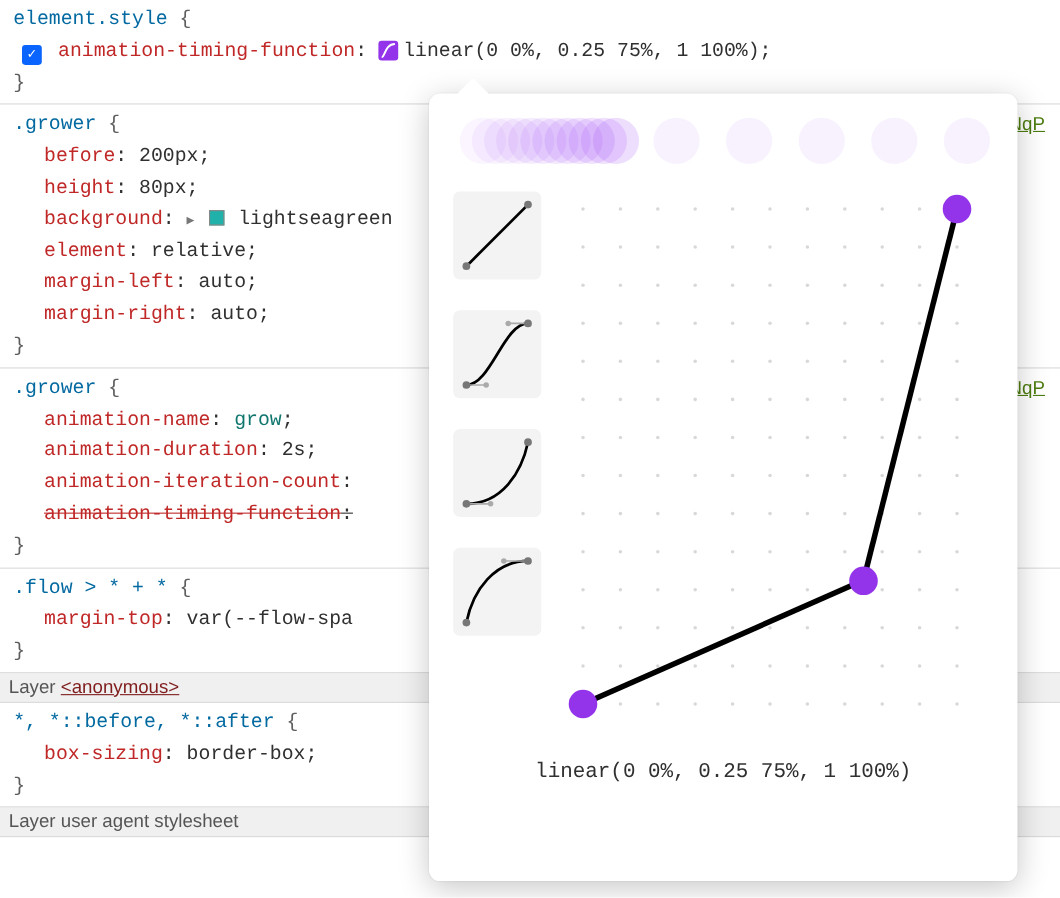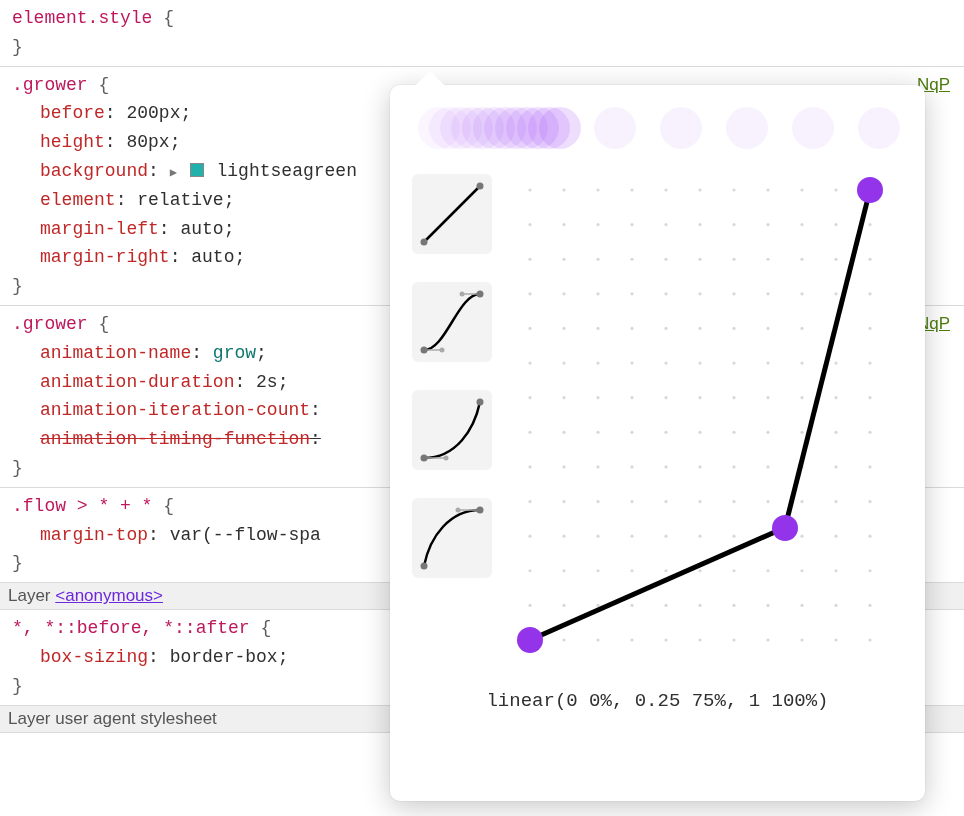--- a/index.html
+++ b/index.html
@@ -13,21 +13,21 @@
     height: 816px;
     overflow: hidden;
     position: relative;
   }
   .rule {
     padding: 4px 6px 4px 12px;
     border-bottom: 1px solid #dadada;
     line-height: 1.6;
     position: relative;
   }
-  .selector { color: #be185d; }
+  .selector { color: #0369a1; }
   .brace { color: #5e5e5e; }
   .decl { padding-left: 28px; position: relative; white-space: nowrap; }
   .prop { color: #c02828; }
   .val { color: #303030; }
   .val-keyword { color: #0f766e; }
   .colon { color: #303030; }
   .semicolon { color: #303030; }
   .checkbox {
     display: inline-flex;
     width: 18px;
@@ -74,21 +74,21 @@
   .strikethrough { text-decoration: line-through; }
   .layer-bar {
     background: #f0f0f0;
     border-bottom: 1px solid #dadada;
     padding: 3px 8px;
     font-family: -apple-system, BlinkMacSystemFont, "Segoe UI", sans-serif;
     font-size: 17px;
     color: #555;
   }
   .layer-link {
-    color: #6d28d9;
+    color: #7f1d1d;
     text-decoration: underline;
     cursor: pointer;
   }
   .source-link {
     position: absolute;
     right: 14px;
     top: 4px;
     color: #4d7c0f;
     text-decoration: underline;
     font-family: -apple-system, BlinkMacSystemFont, sans-serif;
@@ -172,20 +172,29 @@
     color: #303030;
   }
 </style>
 </head>
 <body>
 
 <div class="rule">
   <div>
     <span class="selector">element.style</span>
     <span class="brace"> {</span>
+  </div>
+  <div class="decl" style="padding-left:8px;">
+    <span class="checkbox">✓</span>
+    <span class="prop">animation-timing-function</span><span class="colon">:</span>
+    <span class="value-icon">
+      <svg viewBox="0 0 14 14">
+          <path d="M1 13 C4 13 4 1 13 1" stroke="#fff" stroke-width="1.8" fill="none"></path>
+        </svg>
+    </span><span class="val">linear(0 0%, 0.25 75%, 1 100%)</span><span class="semicolon">;</span>
   </div>
   <div class="brace">}</div>
 </div>
 
 <div class="rule">
   <span class="source-link">NqP</span>
   <div>
     <span class="selector">.grower</span>
     <span class="brace"> {</span>
   </div>

